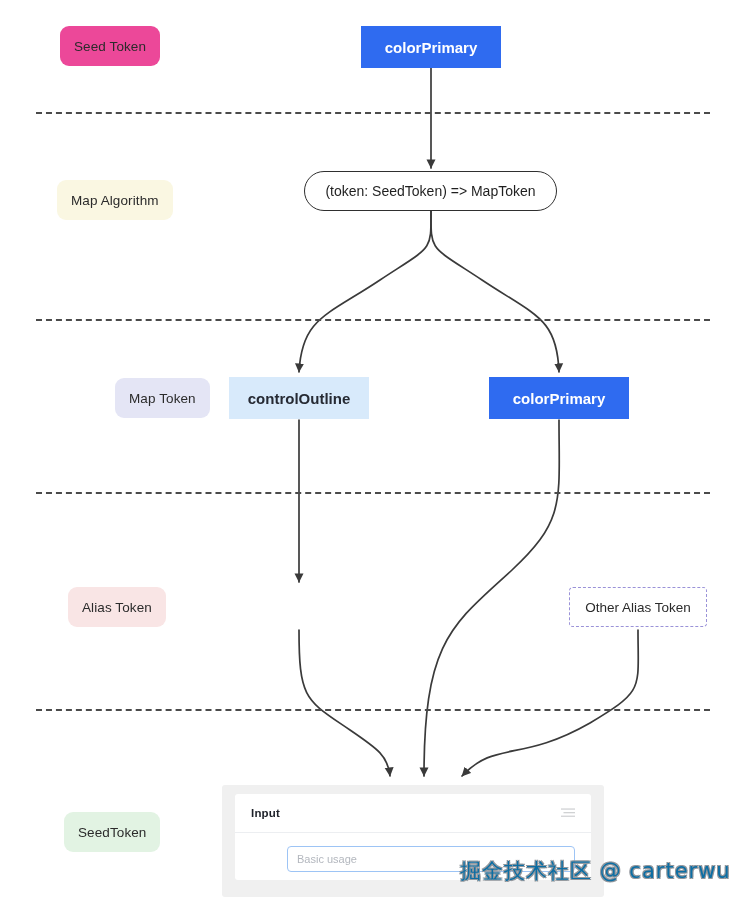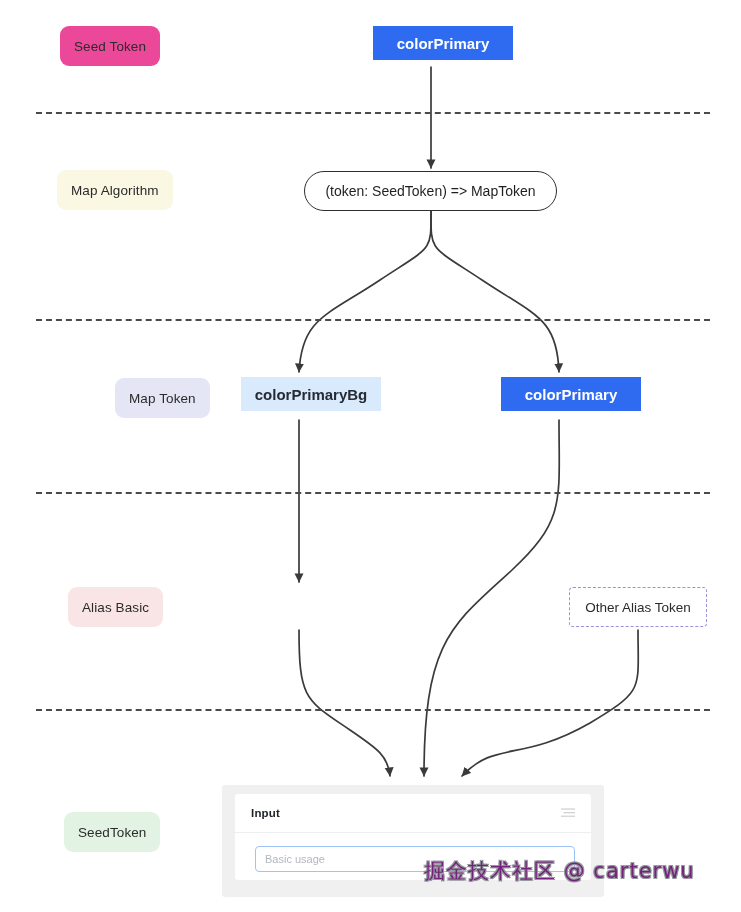--- a/index.html
+++ b/index.html
@@ -41,24 +41,23 @@
   .lbl-components{background:#e2f3e3;}
 
   
   .node{
     position:absolute;
     display:flex;align-items:center;justify-content:center;
     border-radius:0;
     font-size:15px;
     font-weight:bold;
     white-space:nowrap;
-    height:34px;
+    height:42px;
     padding:0 18px;
     box-sizing:border-box;
-    margin-left:12px;
   }
   .node-primary{background:#2f6bf0;color:#ffffff;}
   .node-soft{background:#d8eafb;color:#262a33;}
 
   
   .algo-box{
     position:absolute;
     display:flex;align-items:center;justify-content:center;
     border:1.6px solid #2f2f2f;
     border-radius:22px;
@@ -104,45 +103,46 @@
     height:38px;
     border-bottom:1px solid #eceef1;
     display:flex;align-items:center;
     padding:0 16px;
   }
   .card-title{
     font-size:11.5px;font-weight:bold;color:#1d2129;letter-spacing:.2px;
   }
   .card-actions{margin-left:auto;display:flex;align-items:center;}
   .list-icon{width:14px;height:11px;display:block;opacity:.28;}
-  .card-body{padding:13px 16px 16px 20px;}
+  .card-body{padding:13px 16px 16px 20px;margin-left:32px;}
   .tinput{
     width:100%;height:26px;box-sizing:border-box;
     border:1px solid #9dc4f5;
     border-radius:4px;
     background:#ffffff;
     display:flex;align-items:center;
     padding:0 9px;
     font-size:11px;
     color:#b3b7be;
   }
 
   
   .watermark{
     position:absolute;
     font-size:21px;
-    color:#701a75;
+    color:#0369a1;
     opacity:.96;
     letter-spacing:1px;
     white-space:nowrap;
     text-shadow:
       -1px -1px 0 #8e9399, 1px -1px 0 #8e9399,
       -1px  1px 0 #8e9399, 1px  1px 0 #8e9399;
     pointer-events:none;
     font-family:"DejaVu Sans",sans-serif;
+    margin-left:36px;
   }
 </style>
 </head>
 <body>
 
 <div id="stage">
 
   <svg id="wires" viewBox="0 0 741 912" width="741" height="912">
     <defs>
       <marker id="ah" viewBox="0 0 10 10" refX="8.4" refY="5" markerWidth="6" markerHeight="6" orient="auto-start-reverse">
@@ -167,33 +167,33 @@
     </g>
   </svg>
 
   <div class="sep" style="top:112px;"></div>
   <div class="sep" style="top:319px;"></div>
   <div class="sep" style="top:492px;"></div>
   <div class="sep" style="top:709px;"></div>
 
   <div class="stage-label lbl-seed" style="left:60px;top:26px;">Seed Token</div>
 
-  <div class="stage-label lbl-map-algo" style="left:57px;top:170px;text-align:center;">Map Algorithm</div>
+  <div class="stage-label lbl-map-algo" style="left:57px;top:180px;text-align:center;">Map Algorithm</div>
 
   <div class="stage-label lbl-map-token" style="left:67px;top:378px;margin-left:48px;">Map Token</div>
 
-  <div class="stage-label lbl-alias" style="left:68px;top:587px;">Alias Basic</div>
+  <div class="stage-label lbl-alias" style="left:68px;top:587px;">Alias Token</div>
 
   <div class="stage-label lbl-components" style="left:64px;top:812px;">SeedToken</div>
 
   <div class="node node-primary" style="left:361px;top:26px;width:140px;">colorPrimary</div>
 
   <div class="algo-box" style="left:304px;top:171px;width:253px;">(token: SeedToken) =&gt; MapToken</div>
 
-  <div class="node node-soft" style="left:229px;top:377px;width:140px;">colorPrimaryBg</div>
+  <div class="node node-soft" style="left:229px;top:377px;width:140px;">controlOutline</div>
 
   <div class="node node-primary" style="left:489px;top:377px;width:140px;">colorPrimary</div>
 
 
   <div class="dashed-box" style="left:569px;top:587px;width:138px;">Other Alias Token</div>
 
   <div class="card-shadowwrap" style="left:222px;top:785px;width:382px;height:112px;"></div>
 
   <div class="card" style="left:235px;top:794px;width:356px;height:86px;">
     <div class="card-head">

